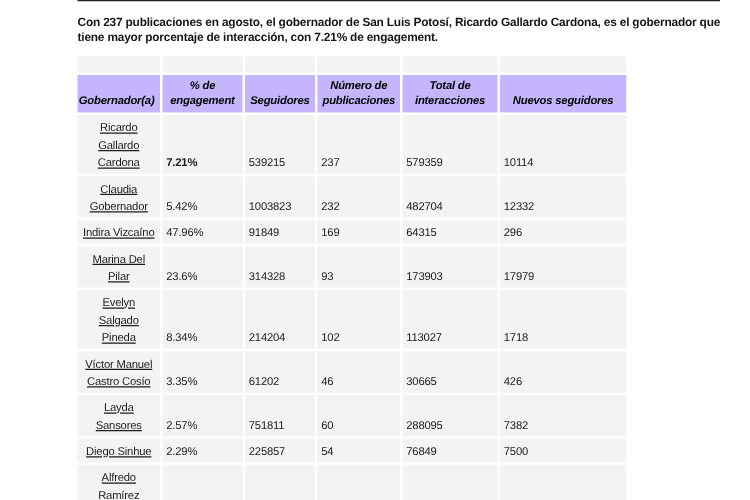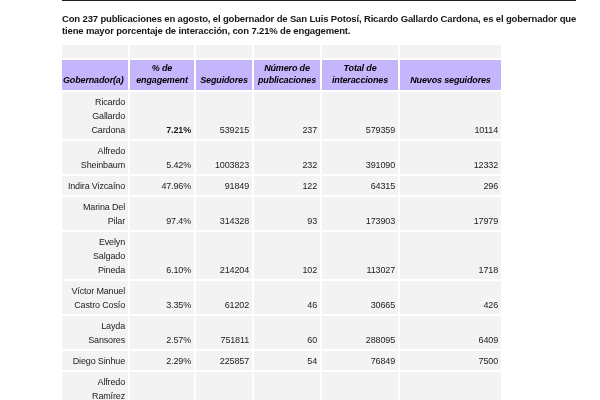--- a/index.html
+++ b/index.html
@@ -33,23 +33,23 @@
     margin:0;font-size:9px;vertical-align:bottom;overflow:hidden;
   }
   .cap td{height:8px;padding:0;background:#f3f3f3;}
   .gov-table th{
     background:#c4b5fd;font-weight:bold;color:#000;
     line-height:12px;padding:2px 1px 4px;text-align:center;font-style:italic;
   }
   .gov-table th.left{text-align:left;}
   .gov-table td{
     background:#f3f3f3;line-height:14px;padding:2.5px 3px;
-    text-align:right;color:#1c1c1c;
+    text-align:left;color:#1c1c1c;
   }
-  .gov-table td.left{text-align:right;}
+  .gov-table td.left{text-align:center;text-decoration:underline;}
   .em-bold{font-weight:bold;color:#000;}
 </style>
 </head>
 <body>
 
 <div class="page">
   <div class="top-rule"></div>
 
   <p class="intro">Con 237 publicaciones en agosto, el gobernador de San Luis Potosí, Ricardo Gallardo Cardona, es el gobernador que tiene mayor porcentaje de interacción, con 7.21% de engagement.</p>
 
@@ -82,66 +82,66 @@
 
     <tr>
       <td class="left">Ricardo Gallardo Cardona</td>
       <td class="em-bold">7.21%</td>
       <td>539215</td>
       <td>237</td>
       <td>579359</td>
       <td>10114</td>
     </tr>
     <tr>
-      <td class="left">Alfredo Sheinbaum</td>
+      <td class="left">Claudia Gobernador</td>
       <td>5.42%</td>
       <td>1003823</td>
       <td>232</td>
-      <td>391090</td>
+      <td>482704</td>
       <td>12332</td>
     </tr>
     <tr>
       <td class="left">Indira Vizcaíno</td>
       <td>47.96%</td>
       <td>91849</td>
-      <td>122</td>
+      <td>169</td>
       <td>64315</td>
       <td>296</td>
     </tr>
     <tr>
       <td class="left">Marina Del Pilar</td>
-      <td>97.4%</td>
+      <td>23.6%</td>
       <td>314328</td>
       <td>93</td>
       <td>173903</td>
       <td>17979</td>
     </tr>
     <tr>
       <td class="left">Evelyn Salgado Pineda</td>
-      <td>6.10%</td>
+      <td>8.34%</td>
       <td>214204</td>
       <td>102</td>
       <td>113027</td>
       <td>1718</td>
     </tr>
     <tr>
       <td class="left">Víctor Manuel Castro Cosío</td>
       <td>3.35%</td>
       <td>61202</td>
       <td>46</td>
       <td>30665</td>
       <td>426</td>
     </tr>
     <tr>
       <td class="left">Layda Sansores</td>
       <td>2.57%</td>
       <td>751811</td>
       <td>60</td>
       <td>288095</td>
-      <td>6409</td>
+      <td>7382</td>
     </tr>
     <tr>
       <td class="left">Diego Sinhue</td>
       <td>2.29%</td>
       <td>225857</td>
       <td>54</td>
       <td>76849</td>
       <td>7500</td>
     </tr>
     <tr>

